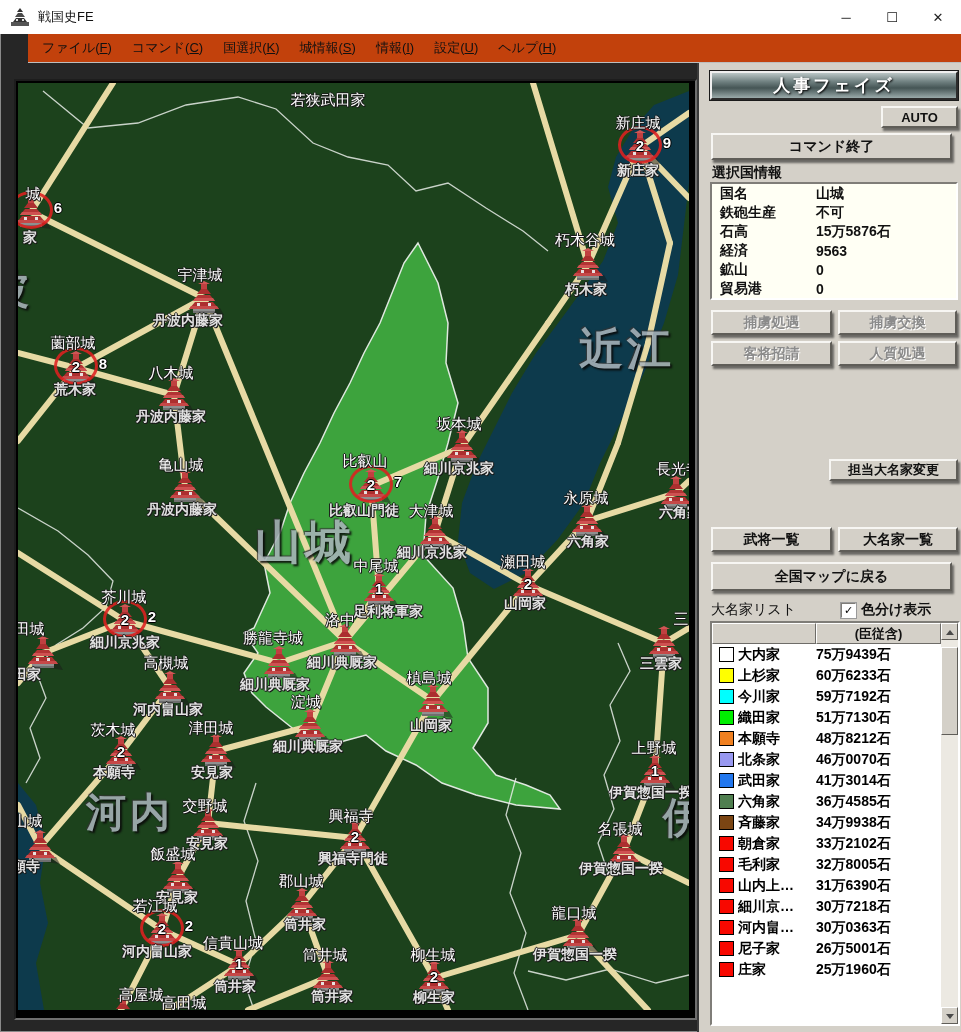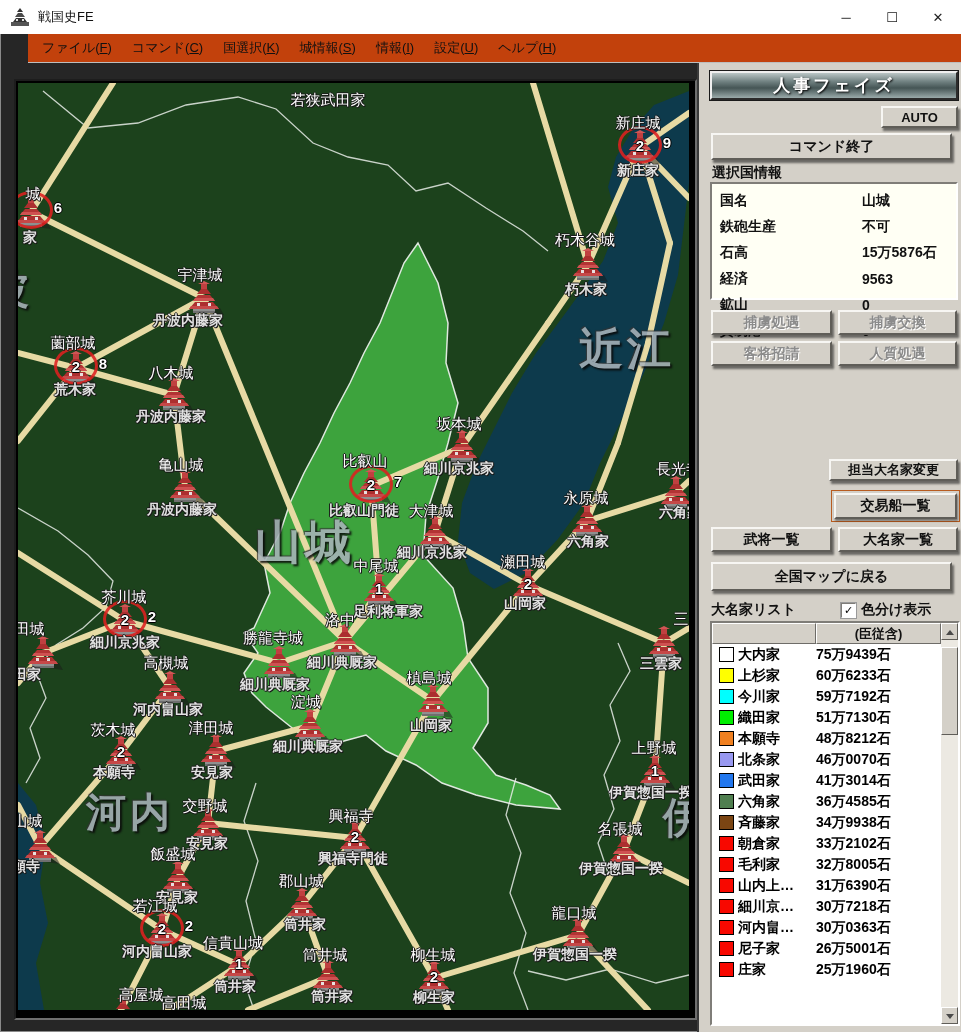--- a/index.html
+++ b/index.html
@@ -36,23 +36,23 @@
        display:flex;align-items:center;justify-content:center;font-size:14px;font-weight:bold;color:#111;box-sizing:border-box;}
   .btn.disabled{color:#8b8b8b;text-shadow:1px 1px 0 #fff;font-weight:bold;}
   #phase-header{position:absolute;left:11px;top:8px;width:248px;height:29px;
       background:linear-gradient(180deg,#b9c5c5 0%,#6f8080 35%,#455555 60%,#9aaaaa 100%);
       border:2px solid;border-color:#efefef #2c2c2c #2c2c2c #efefef;box-shadow:0 0 0 1px #1a1a1a;
       display:flex;align-items:center;justify-content:center;font-size:17px;font-weight:bold;color:#fff;
       letter-spacing:3px;text-shadow:1px 1px 2px #000;box-sizing:border-box;}
   #info-title{position:absolute;left:13px;top:101px;font-size:14px;font-weight:bold;color:#111;}
   #info-box{position:absolute;left:11px;top:119px;width:248px;height:118px;background:#fffff4;
             border-top:2px solid #7f7d78;border-left:2px solid #7f7d78;border-bottom:2px solid #fff;border-right:2px solid #fff;box-sizing:border-box;}
-  .info-row{display:flex;height:18px;align-items:center;font-size:14px;font-weight:bold;color:#111;margin-top:8px;gap:46px;}
+  .info-row{display:flex;height:18px;align-items:center;font-size:14px;font-weight:bold;color:#111;margin-top:1px;}
   .info-row .lbl{width:96px;padding-left:8px;}
-  #list-title{position:absolute;left:12px;top:538px;font-size:14px;font-weight:bold;color:#111;}
+  #list-title{position:absolute;left:12px;top:538px;font-size:14px;font-weight:normal;color:#111;}
   #colorize{position:absolute;left:142px;top:538px;display:flex;align-items:center;}
   #colorize .box{width:13px;height:13px;background:#fff;border-top:1px solid #7f7d78;border-left:1px solid #7f7d78;
                  border-bottom:1px solid #fff;border-right:1px solid #fff;outline:1px solid #9a9a9a;
                  display:flex;align-items:center;justify-content:center;font-size:11px;font-weight:bold;color:#000;}
   #colorize .cap{font-size:14px;font-weight:bold;color:#111;margin-left:5px;}
   #daimyo-list{position:absolute;left:11px;top:558px;width:250px;height:405px;background:#fff;
                border-top:2px solid #7f7d78;border-left:2px solid #7f7d78;border-bottom:2px solid #fff;border-right:2px solid #fff;box-sizing:border-box;overflow:hidden;}
   #list-header{position:absolute;left:0;top:0;width:229px;height:21px;display:flex;}
   .hcell{background:#d4d0c8;border-top:1px solid #fff;border-left:1px solid #fff;border-right:1px solid #6e6c68;border-bottom:1px solid #6e6c68;
          box-sizing:border-box;font-size:13px;font-weight:bold;color:#111;display:flex;align-items:center;justify-content:center;}
@@ -454,23 +454,20 @@
         <span class="val">0</span>
       </div>
   </div>
 
   <div class="btn disabled" style="left:12px;top:247px;width:121px;height:25px;">捕虜処遇</div>
   <div class="btn disabled" style="left:139px;top:247px;width:119px;height:25px;">捕虜交換</div>
   <div class="btn disabled" style="left:12px;top:278px;width:121px;height:25px;">客将招請</div>
   <div class="btn disabled" style="left:139px;top:278px;width:119px;height:25px;">人質処遇</div>
 
   <div class="btn" style="left:130px;top:396px;width:129px;height:22px;font-size:13px;">担当大名家変更</div>
-  <div id="trade-wrap">
-    <div class="btn">交易船一覧</div>
-  </div>
   <div class="btn" style="left:12px;top:464px;width:121px;height:25px;">武将一覧</div>
   <div class="btn" style="left:139px;top:464px;width:120px;height:25px;">大名家一覧</div>
   <div class="btn" style="left:12px;top:499px;width:241px;height:29px;">全国マップに戻る</div>
 
   <div id="list-title">大名家リスト</div>
   <div id="colorize">
     <span class="box">
         <span>✓</span>
       </span>
     <span class="cap">色分け表示</span>

